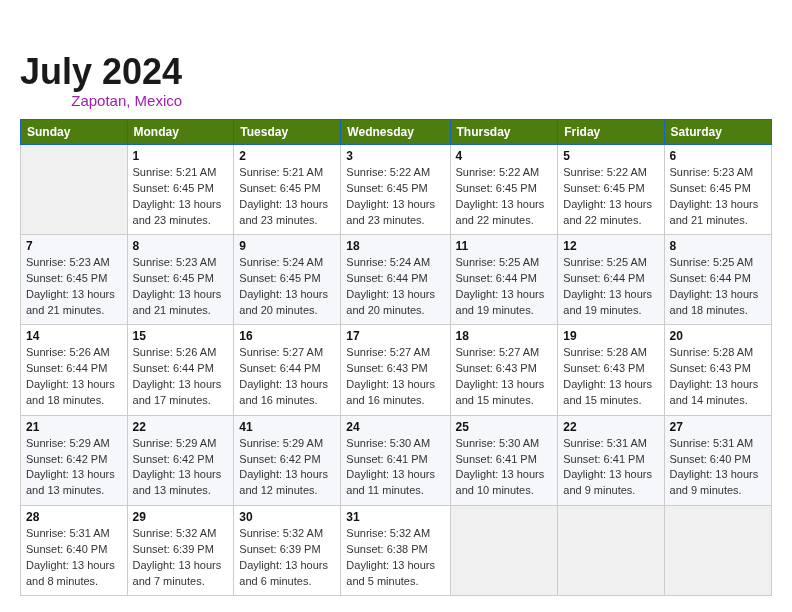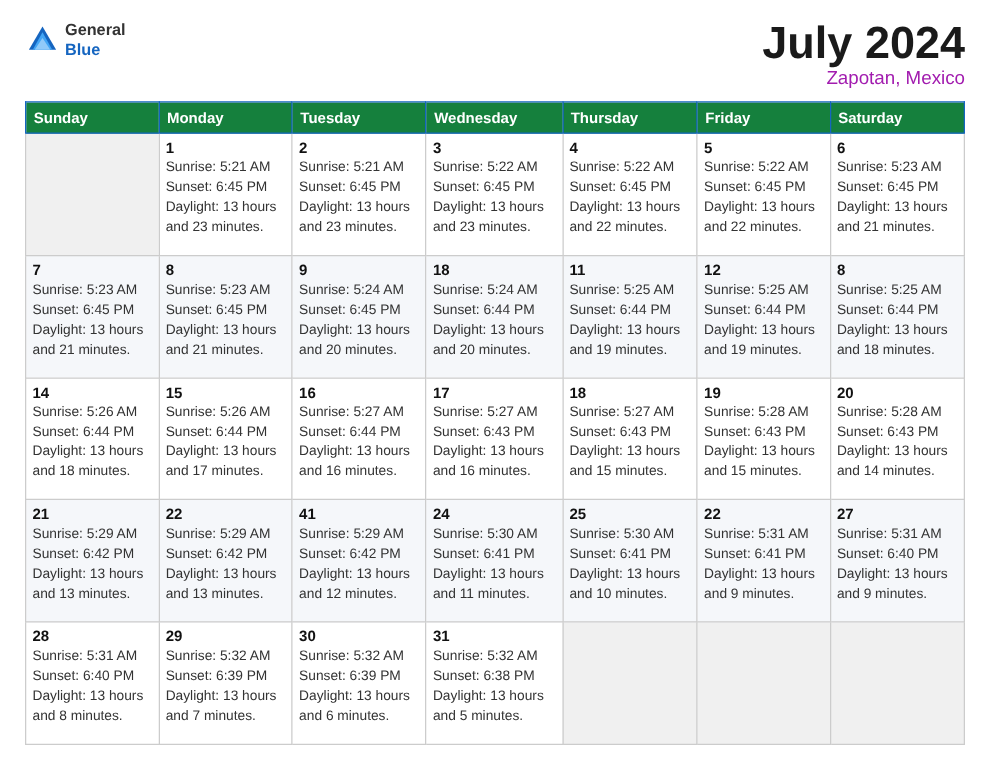--- a/index.html
+++ b/index.html
@@ -43,34 +43,35 @@
       height: 28px;
     }
     .title-block {
       text-align: right;
     }
     .title-block .main-title {
       font-size: 36px;
       font-weight: bold;
       color: #1a1a1a;
       line-height: 1;
+      margin-top: 38px;
     }
     .title-block .subtitle {
       font-size: 15px;
       color: #a21caf;
       margin-top: 2px;
     }
     .calendar {
       width: 100%;
       border-collapse: collapse;
       flex: 1;
       font-size: 10.5px;
     }
     .calendar thead tr th {
-      background-color: #15803d;
+      background-color: #4d7c0f;
       color: #fff;
       text-align: left;
       padding: 5px 6px;
       font-size: 12px;
       font-weight: bold;
       border: 1px solid #1565c0;
     }
     .calendar tbody tr td {
       border: 1px solid #ccc;
       vertical-align: top;
@@ -101,31 +102,20 @@
     }
     .empty-cell {
       background: #f0f0f0 !important;
     }
   </style>
 </head>
 <body>
 
 <div class="page">
   <div class="header">
-    <div class="logo">
-      <svg class="logo-icon" viewBox="0 0 36 36">
-        <polygon points="18,4 32,28 4,28" fill="#1565c0"></polygon>
-        <polygon points="18,10 28,28 8,28" fill="#42a5f5"></polygon>
-        <polygon points="18,16 26,28 10,28" fill="#90caf9"></polygon>
-      </svg>
-      <div class="logo-text">
-        <span>General</span>
-        <span class="blue">Blue</span>
-      </div>
-    </div>
     <div class="title-block">
       <div class="main-title">July 2024</div>
       <div class="subtitle">Zapotan, Mexico</div>
     </div>
   </div>
 
   <table class="calendar">
     <thead>
       <tr>
 

